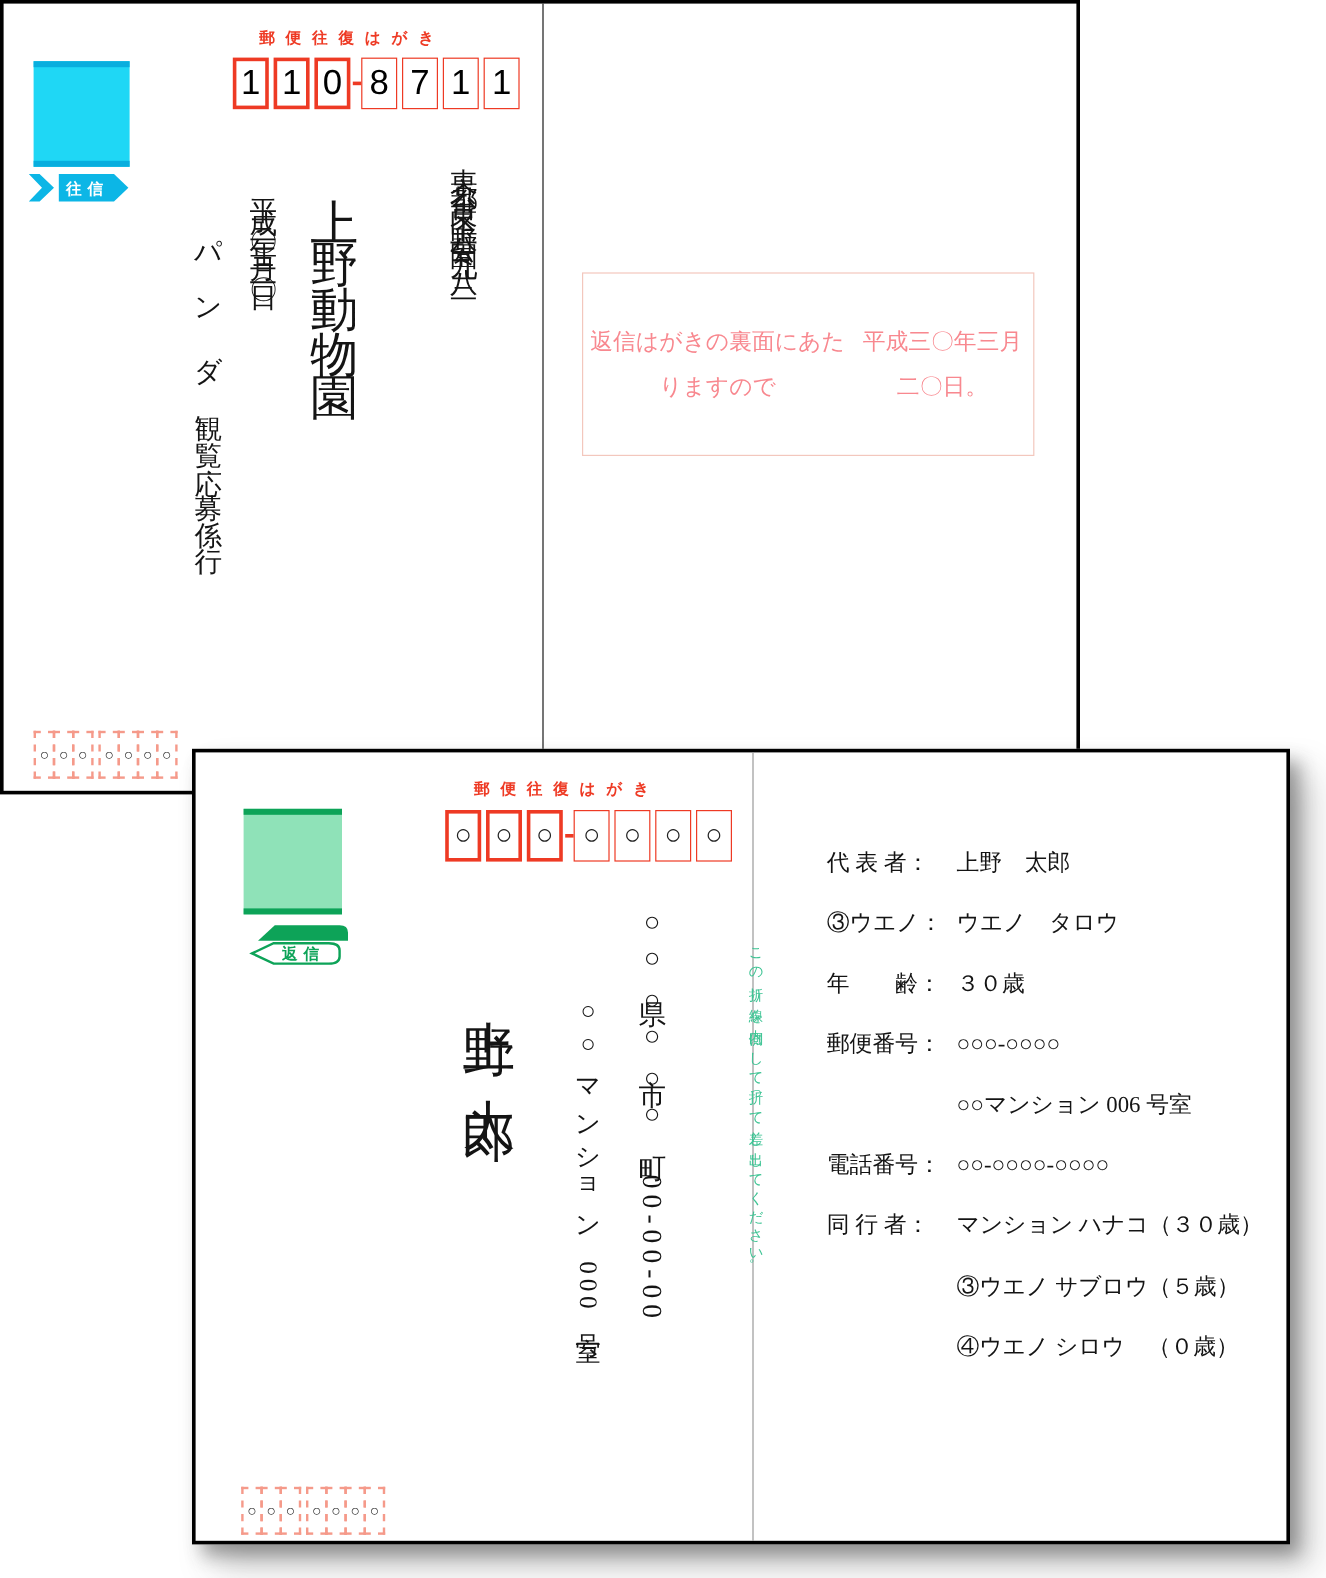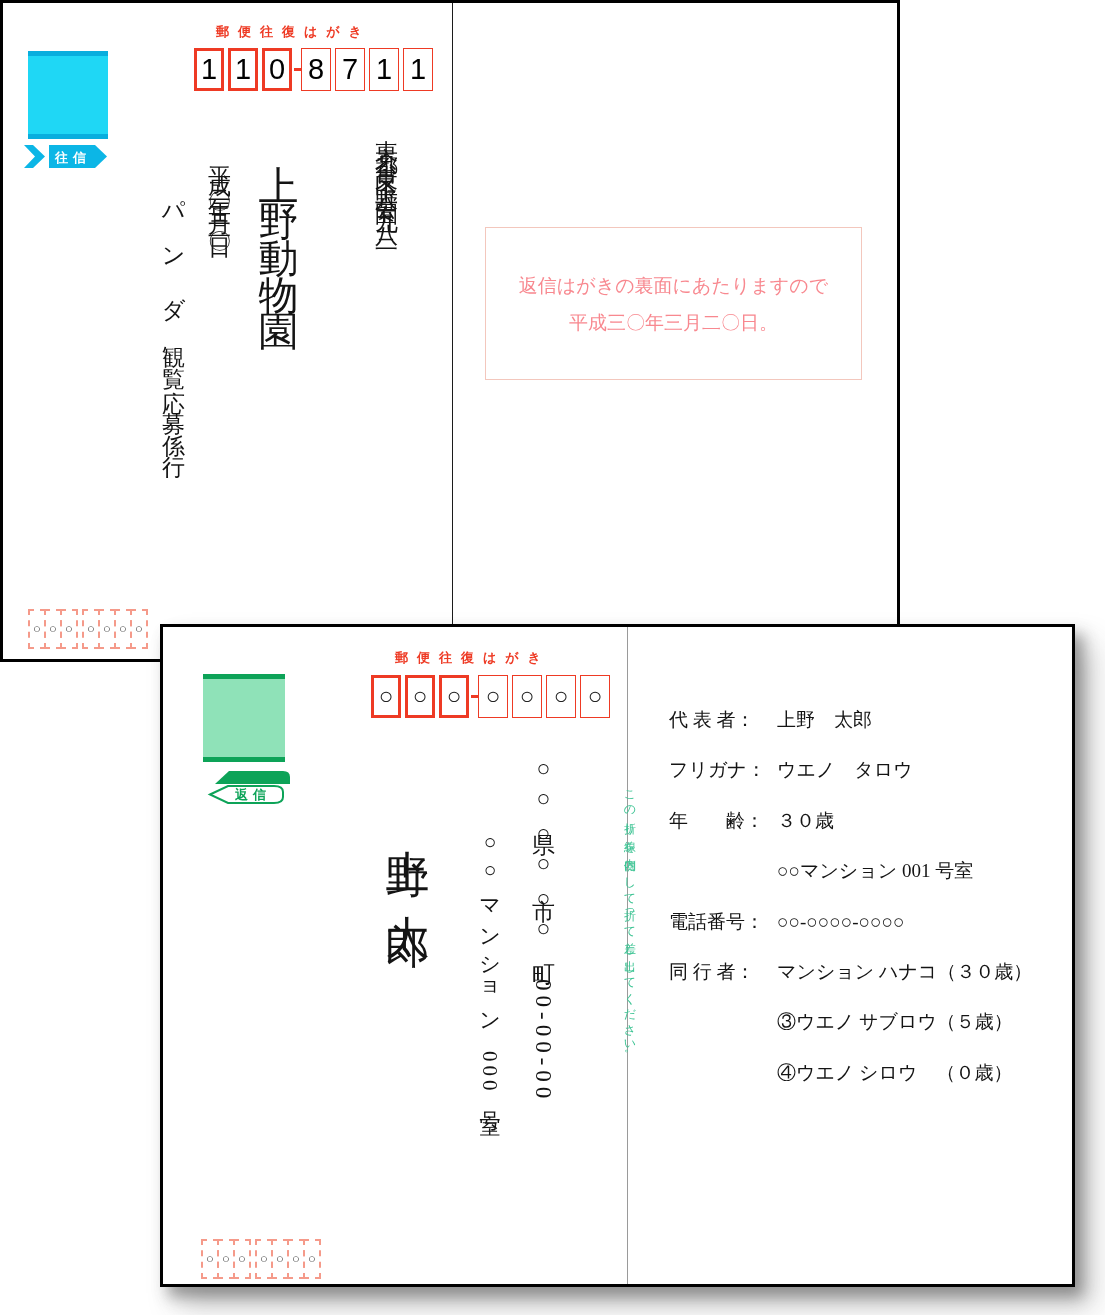--- a/index.html
+++ b/index.html
@@ -55,36 +55,36 @@
   .ob-addr{left:368px;top:119px;font-size:23px;letter-spacing:7px;}
   .ob-name{left:248px;top:131px;font-size:40px;letter-spacing:37px;}
   .ob-date{left:201px;top:145px;font-size:23px;letter-spacing:8px;}
   .ob-dept{left:155px;top:181px;font-size:23px;letter-spacing:22px;}
   .rp-addr1{left:365px;top:129px;font-size:23px;letter-spacing:5px;}
   .rp-addr2{left:313px;top:203px;font-size:21px;letter-spacing:4px;}
   .rp-name{left:215px;top:188px;font-size:44px;letter-spacing:7px;}
   .rp-note{left:458px;top:155px;font-size:12px;letter-spacing:2px;color:var(--noteGreen);z-index:3;}
 
   .notice-box{position:absolute;left:482px;top:224px;width:377px;height:153px;
-    border:1px solid var(--pinkBorder);display:flex;flex-direction:column;
+    border:1px solid var(--pinkBorder);display:flex;flex-direction:row;
     align-items:center;justify-content:center;}
   .notice-box div{font-family:"Liberation Sans",sans-serif;font-size:19px;
     line-height:37px;color:var(--pink);text-align:center;}
 
   .dashed-row{position:absolute;display:flex;}
   #outbound-card .dashed-row{left:25px;top:606px;}
   #reply-card .dashed-row{left:38px;top:612px;}
   .dgroup{display:flex;}
   .dgroup + .dgroup{margin-left:4px;}
   .dcell{width:18px;height:40px;border:2px dashed var(--salmon);
     display:flex;align-items:center;justify-content:center;
     font-size:13px;color:#333;background:transparent;}
   .dcell + .dcell{margin-left:-2px;}
 
-  .form-area{position:absolute;left:506px;top:68px;width:400px;}
+  .form-area{position:absolute;left:526px;top:68px;width:400px;}
   .form-row{height:50.4px;line-height:50.4px;font-size:19px;color:var(--ink);white-space:nowrap;}
   .form-label{display:inline-block;width:108px;}
 </style>
 </head>
 <body>
 
 <div class="card" id="outbound-card">
   <div class="fold-line"></div>
 
   <div class="hagaki-title">郵便往復はがき</div>
@@ -160,27 +160,30 @@
   <div class="vtext rp-addr1">○○県○○市○○町　00-00-00</div>
   <div class="vtext rp-addr2">○○マンション　000号室</div>
   <div class="vtext rp-name">上野　太郎</div>
   <div class="vtext rp-note">この折り線を内側にして折って差し出してください。</div>
 
   <div class="form-area">
     <div class="form-row">
       <span class="form-label">代 表 者：</span><span>上野　太郎</span>
     </div>
     <div class="form-row">
-      <span class="form-label">フリガナ：</span><span>ウエノ　タロウ</span>
+      <span class="form-label">③ウエノ：</span><span>ウエノ　タロウ</span>
     </div>
     <div class="form-row">
       <span class="form-label">年　　齢：</span><span>３０歳</span>
     </div>
     <div class="form-row">
-      <span class="form-label"></span><span>○○マンション 001 号室</span>
+      <span class="form-label">郵便番号：</span><span>○○○-○○○○</span>
+    </div>
+    <div class="form-row">
+      <span class="form-label"></span><span>○○マンション 006 号室</span>
     </div>
     <div class="form-row">
       <span class="form-label">電話番号：</span><span>○○-○○○○-○○○○</span>
     </div>
     <div class="form-row">
       <span class="form-label">同 行 者：</span><span>マンション ハナコ（３０歳）</span>
     </div>
     <div class="form-row">
       <span class="form-label"></span><span>③ウエノ サブロウ（５歳）</span>
     </div>

